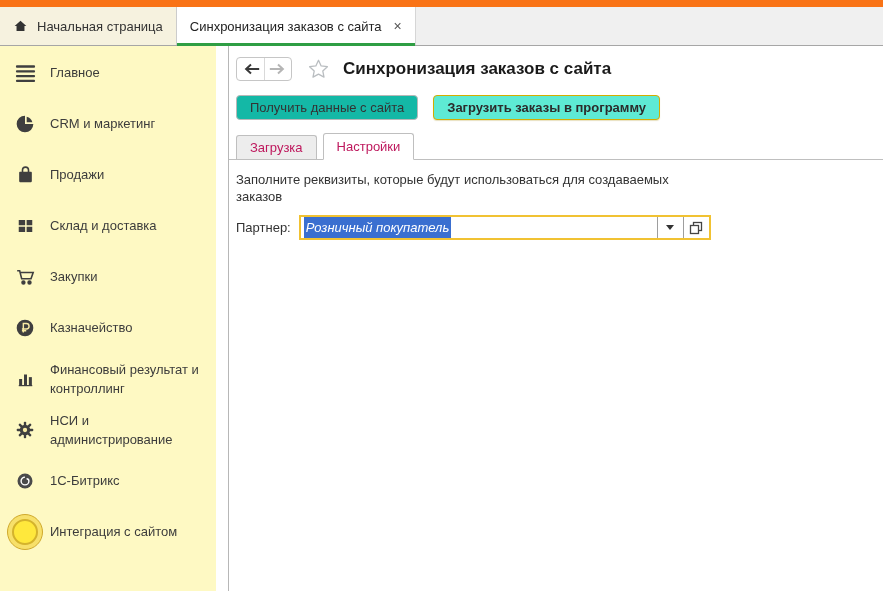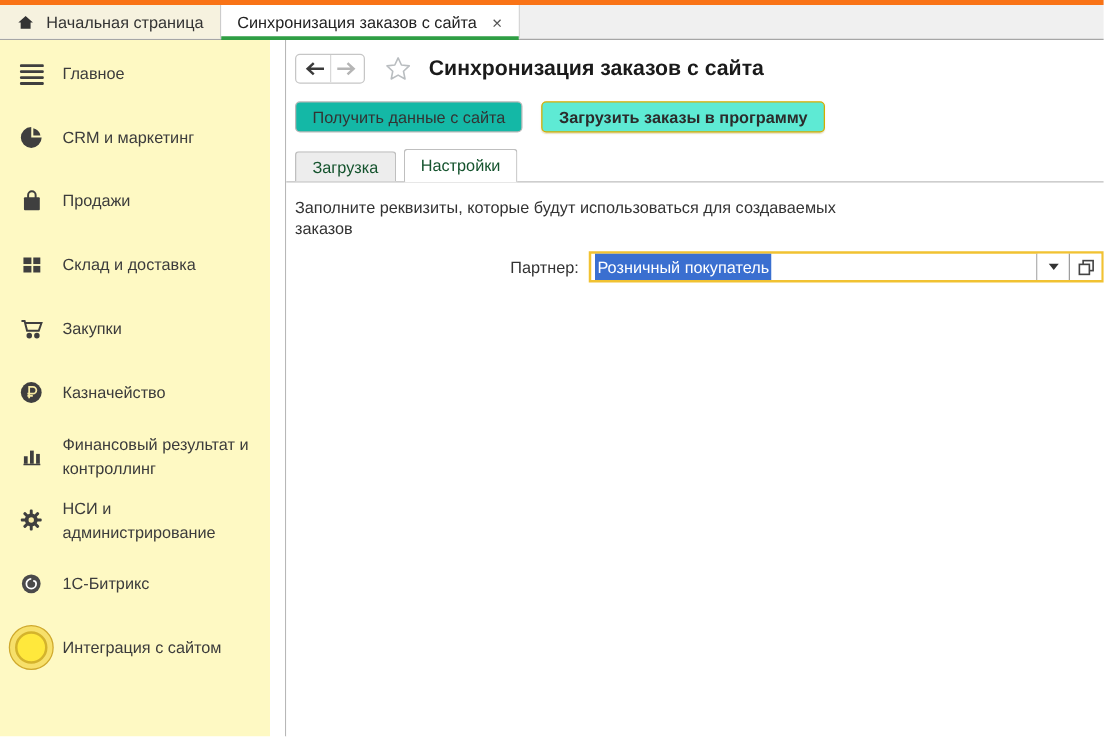--- a/index.html
+++ b/index.html
@@ -3,22 +3,22 @@
 <meta charset="utf-8">
 <style>
   * { margin:0; padding:0; box-sizing:border-box; }
   html,body { width:883px; height:591px; overflow:hidden; }
   body {
     font-family:"Liberation Sans","DejaVu Sans",sans-serif;
     font-size:13px; color:#333; background:#fff;
   }
   
   .topbar {
-    height:32px; display:flex; align-items:stretch;
-    background:#f0f0f0; border-top:4px solid #f97316;
+    height:46px; display:flex; align-items:stretch;
+    background:#f0f0f0; border-top:7px solid #f97316;
     border-bottom:1px solid #a6a6a6;
   }
   .wtab { display:flex; align-items:center; padding:0 13px; cursor:pointer; }
   .wtab-home {
     background:#f6f2df; border-right:1px solid #cccccc; gap:9px; color:#333;
   }
   .wtab-active {
     background:#ffffff; position:relative; gap:8px; color:#222;
     border-right:1px solid #d6d6d6;
   }
@@ -64,36 +64,36 @@
   .btn-plain { background:#14b8a6; border:1px solid #b8b8b8; color:#333; }
   .btn-primary {
     background:#5eead4; border:1px solid #d3ac00; color:#2b2b2b; font-weight:bold;
     box-shadow:0 1px 1px rgba(160,130,0,.25);
   }
   
   .tabstrip { display:flex; align-items:flex-end; margin-top:13px; border-bottom:1px solid #bfbfbf; padding-left:7px; }
   .ptab {
     height:24px; display:flex; align-items:center; padding:0 13px;
     border:1px solid #bfbfbf; border-bottom:none; border-radius:3px 3px 0 0;
-    background:#ededed; color:#14532d; cursor:pointer; margin-right:6px;
+    background:#ededed; color:#be185d; cursor:pointer; margin-right:6px;
   }
   .ptab-active {
     height:27px; background:#fff; margin-bottom:-1px;
     border-bottom:1px solid #fff;
   }
   
   .hint { margin:11px 0 0 7px; width:440px; line-height:17px; color:#333; }
-  .field-row { display:flex; align-items:center; margin:10px 0 0 7px;justify-content:flex-end; }
+  .field-row { display:flex; align-items:center; margin:10px 0 0 7px; }
   .field-label { margin-right:8px; color:#333; }
   .lookup {
     display:flex; align-items:stretch; width:412px; height:25px;
     border:2px solid #f1c232; background:#fff;
   }
   .lookup-text { flex:1; display:flex; align-items:center; padding:0 3px; overflow:hidden; }
-  .sel-text { background:#3a6fd0; color:#fff; padding:11px 2px; white-space:nowrap; }
+  .sel-text { background:#3a6fd0; color:#fff; padding:11px 2px; white-space:nowrap;font-style:italic; }
   .lk-sep { width:1px; background:#9e9e9e; margin:0; }
   .lk-btn { width:25px; display:flex; align-items:center; justify-content:center; cursor:pointer; background:#fff; }
   .caret { width:0; height:0; border-left:4px solid transparent; border-right:4px solid transparent; border-top:5px solid #333; }
 </style>
 </head>
 <body>
 
 <div class="topbar">
   <div class="wtab wtab-home">
     <span style="display:flex">

